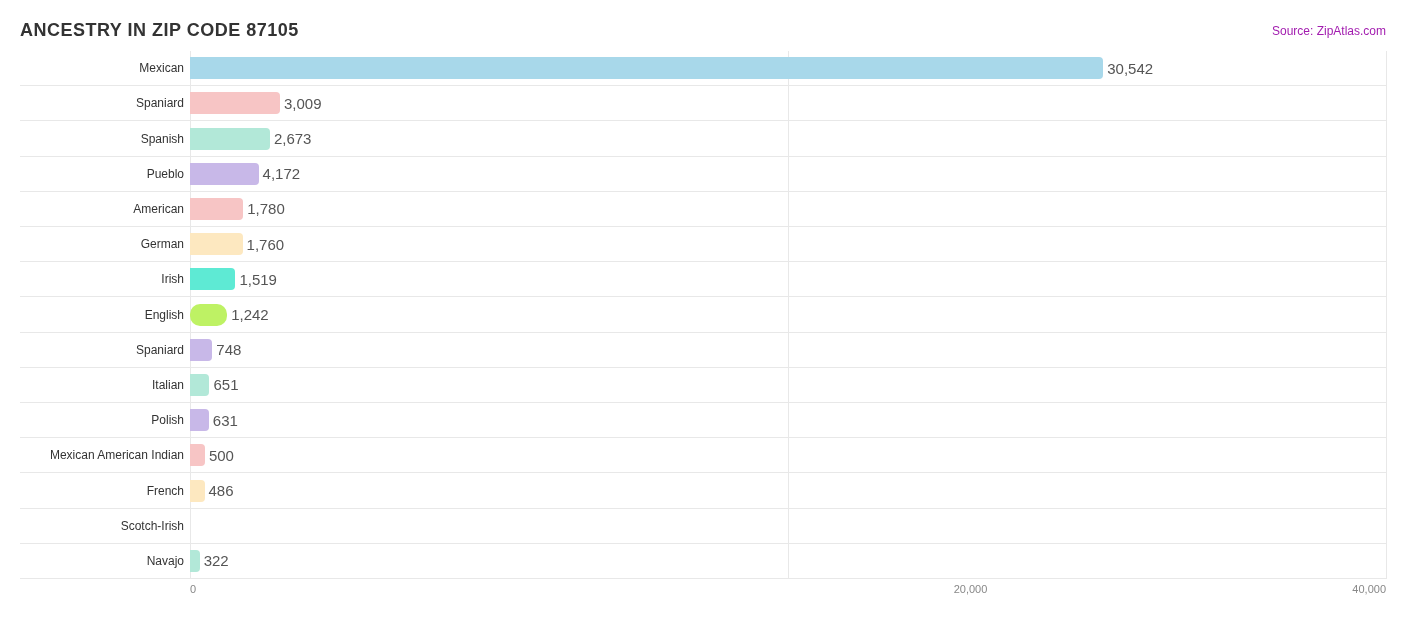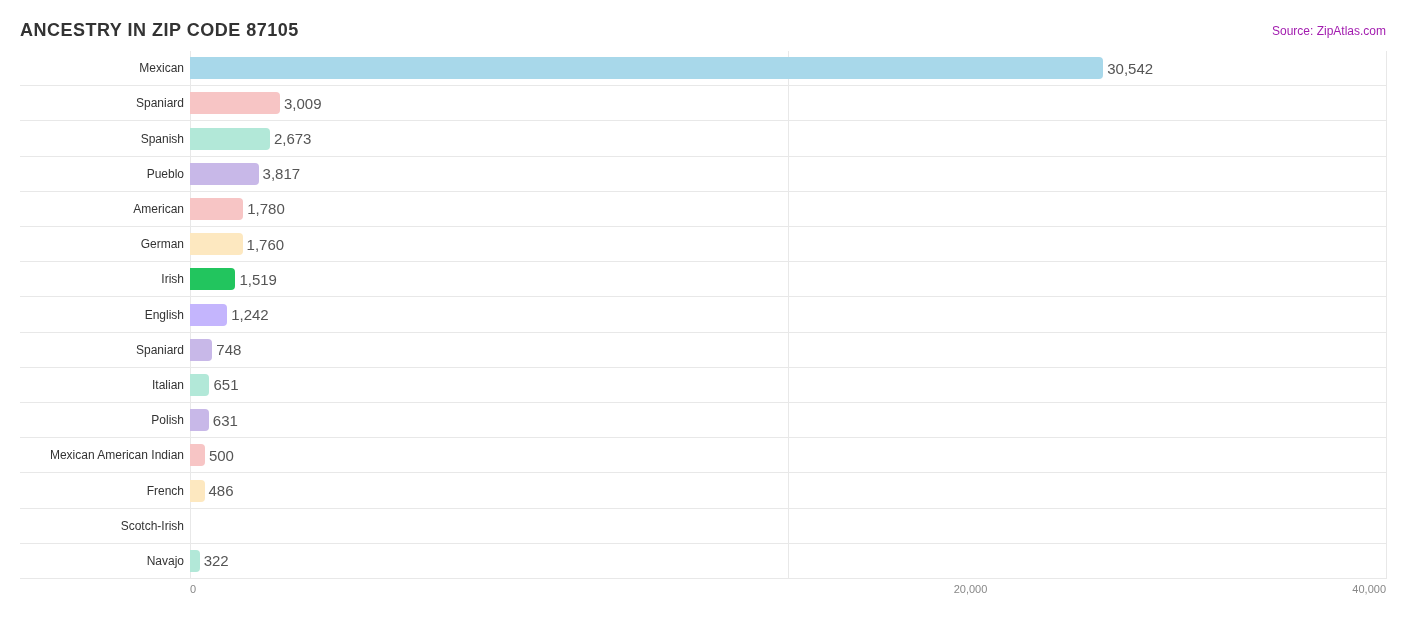--- a/index.html
+++ b/index.html
@@ -154,21 +154,21 @@
           <div class="bar-wrapper">
             <div class="bar-inner" style="width: 6.6825%; background: rgb(178, 232, 216);">
               <span class="bar-value">2,673</span>
             </div>
           </div>
         </div>
         <div class="bar-row">
           <div class="bar-label">Pueblo</div>
           <div class="bar-wrapper">
             <div class="bar-inner" style="width: 5.735%; background: rgb(200, 184, 232);">
-              <span class="bar-value">3,817</span>
+              <span class="bar-value">4,172</span>
             </div>
           </div>
         </div>
         <div class="bar-row">
           <div class="bar-label">American</div>
           <div class="bar-wrapper">
             <div class="bar-inner" style="width: 4.45%; background: rgb(247, 197, 197);">
               <span class="bar-value">1,780</span>
             </div>
           </div>
@@ -177,29 +177,29 @@
           <div class="bar-label">German</div>
           <div class="bar-wrapper">
             <div class="bar-inner" style="width: 4.4%; background: rgb(253, 232, 192);">
               <span class="bar-value">1,760</span>
             </div>
           </div>
         </div>
         <div class="bar-row">
           <div class="bar-label">Irish</div>
           <div class="bar-wrapper">
-            <div class="bar-inner" style="width: 3.7975%; background: #22c55e;">
+            <div class="bar-inner" style="width: 3.7975%; background: #5eead4;">
               <span class="bar-value">1,519</span>
             </div>
           </div>
         </div>
         <div class="bar-row">
           <div class="bar-label">English</div>
           <div class="bar-wrapper">
-            <div class="bar-inner" style="width: 3.105%; background: #c4b5fd;">
+            <div class="bar-inner" style="width: 3.105%; background: #bef264; border-radius: 10px;">
               <span class="bar-value">1,242</span>
             </div>
           </div>
         </div>
         <div class="bar-row">
           <div class="bar-label">Spaniard</div>
           <div class="bar-wrapper">
             <div class="bar-inner" style="width: 1.87%; background: rgb(200, 184, 232);">
               <span class="bar-value">748</span>
             </div>

